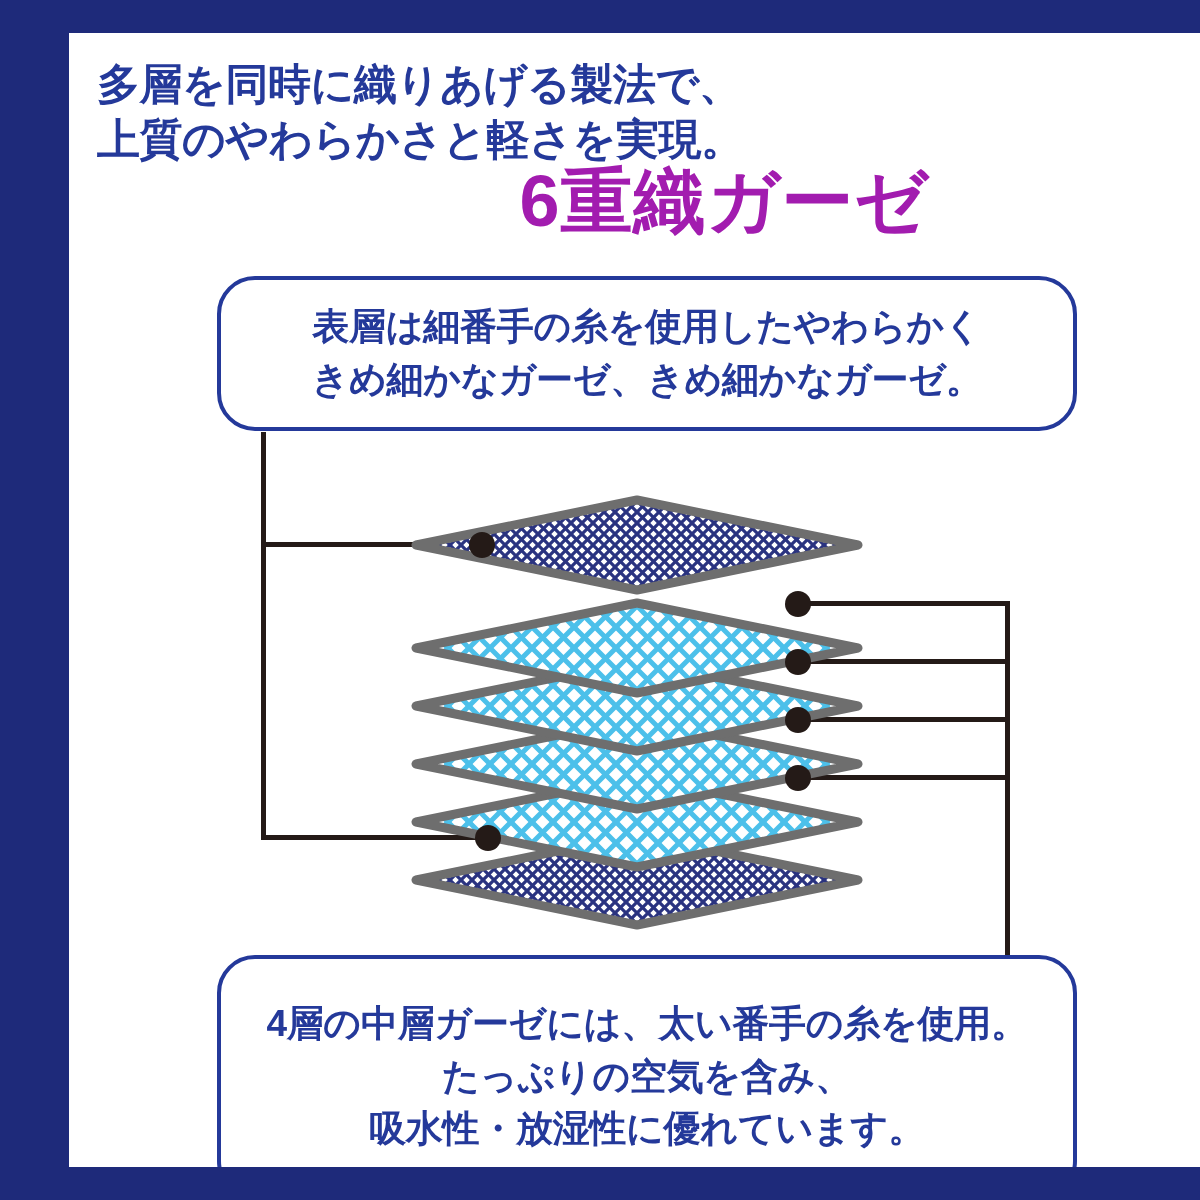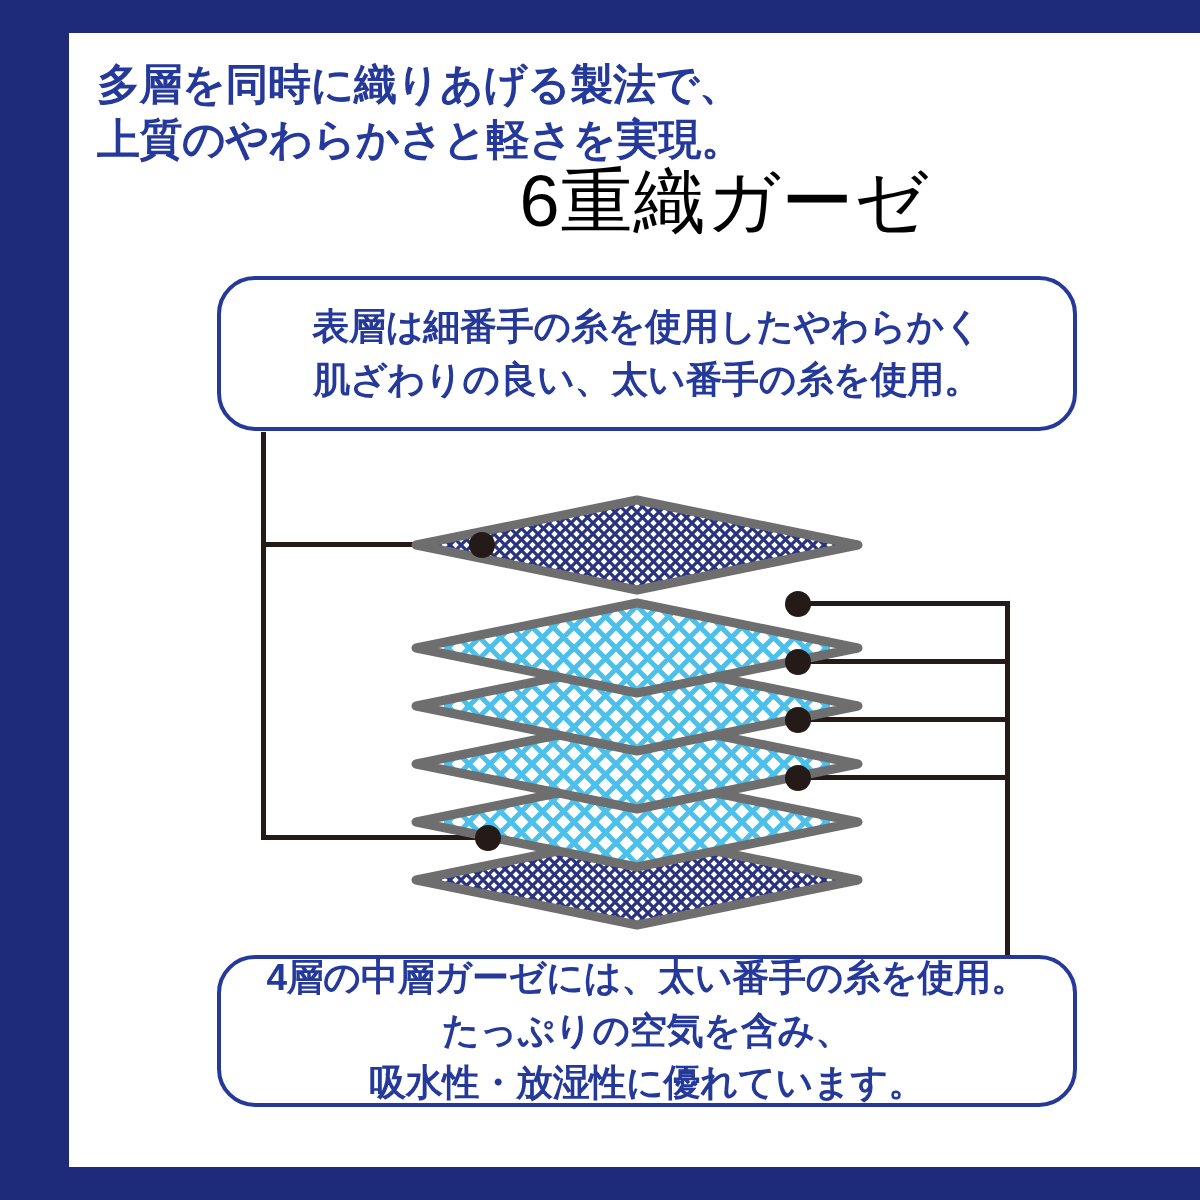--- a/index.html
+++ b/index.html
@@ -38,23 +38,23 @@
     line-height: 1.28;
     letter-spacing: -0.5px;
     white-space: pre-line;
   }
   .title {
     position: absolute;
     left: 0px;
     top: 132px;
     width: 860px;
     text-align: right;
-    color: #000000;
+    color: #a21caf;
     font-size: 72px;
-    font-weight: 400;
+    font-weight: 700;
     letter-spacing: 1px;
     line-height: 1;
   }
   
   .bubble {
     position: absolute;
     box-sizing: border-box;
     background: #ffffff;
     border: 4px solid #24399a;
     border-radius: 38px;
@@ -76,21 +76,21 @@
     top: 243px;
     width: 860px;
     height: 155px;
     font-size: 37px;
     letter-spacing: -0.3px;
   }
   #bubble-bottom {
     left: 148px;
     top: 922px;
     width: 860px;
-    height: 152px;
+    height: 244px;
     font-size: 37px;
     letter-spacing: -0.3px;
   }
   
   .conn {
     position: absolute;
     background: #241a17;
     z-index: 2;
   }
   .dot {
@@ -165,21 +165,21 @@
 
     <div class="dot" style="left:400px; top:499px;"></div>
     <div class="dot" style="left:716px; top:558px;"></div>
     <div class="dot" style="left:716px; top:616px;"></div>
     <div class="dot" style="left:716px; top:674px;"></div>
     <div class="dot" style="left:716px; top:732px;"></div>
     <div class="dot" style="left:406px; top:792px;"></div>
 
     <div class="bubble" id="bubble-top">
       <span>表層は細番手の糸を使用したやわらかく
-肌ざわりの良い、太い番手の糸を使用。</span>
+きめ細かなガーゼ、きめ細かなガーゼ。</span>
     </div>
 
     <div class="bubble" id="bubble-bottom">
       <span>4層の中層ガーゼには、太い番手の糸を使用。
 たっぷりの空気を含み、
 吸水性・放湿性に優れています。</span>
     </div>
 
   </div>
 </div>

